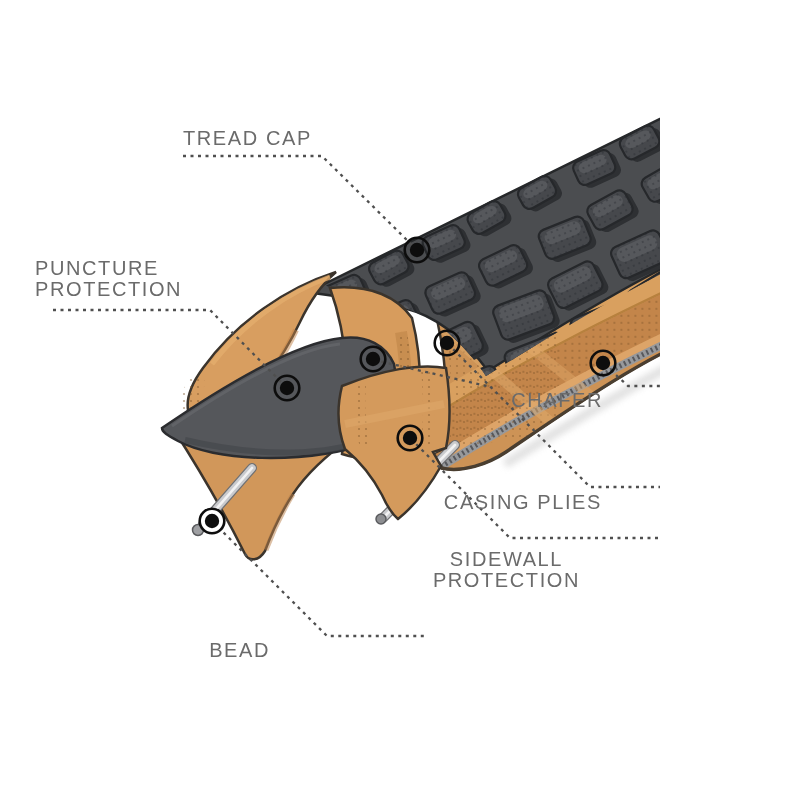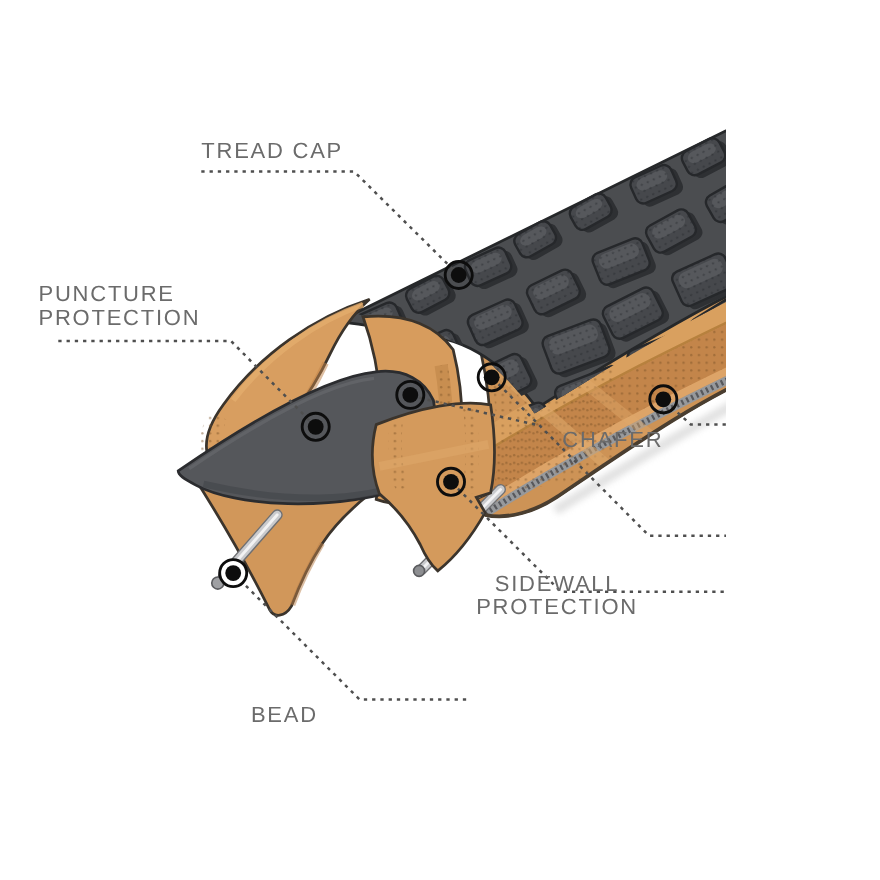--- a/index.html
+++ b/index.html
@@ -415,20 +415,21 @@
 
   <div class="lbl" style="left:183px;top:128px;">TREAD CAP</div>
 
   <div class="lbl" style="left:35px;top:258px;">
     <span style="display:block">PUNCTURE</span>
     <span style="display:block">PROTECTION</span>
   </div>
 
   <div class="lbl right" style="right:57px;top:390px;">CHAFER</div>
 
-
-  <div class="lbl right" style="right:80px;top:521px;">
+  <div class="lbl right" style="right:58px;top:492px;">CASING PLIES</div>
+
+  <div class="lbl right" style="right:80px;top:549px;">
     <span style="display:block">SIDEWALL</span>
     <span style="display:block">PROTECTION</span>
   </div>
 
-  <div class="lbl right" style="right:371px;top:640px;">BEAD</div>
+  <div class="lbl right" style="right:390px;top:640px;">BEAD</div>
 </div>
 
 </body></html>

